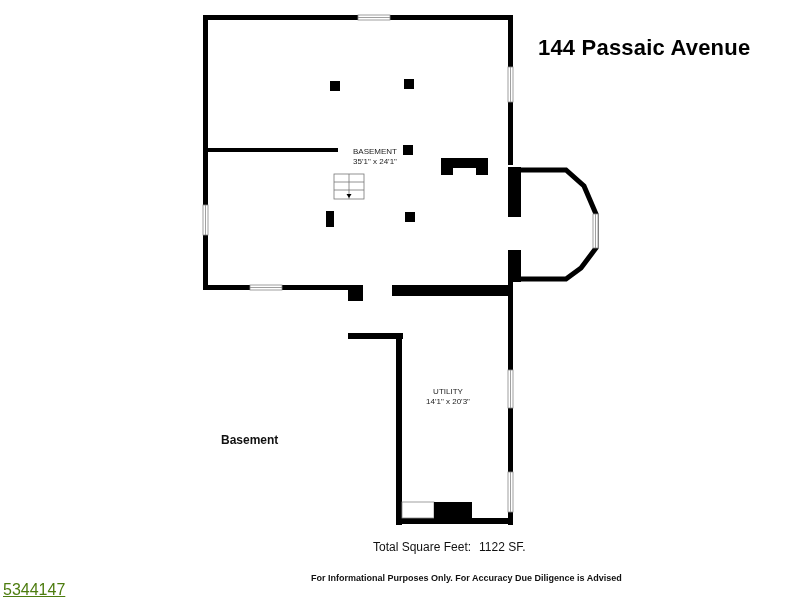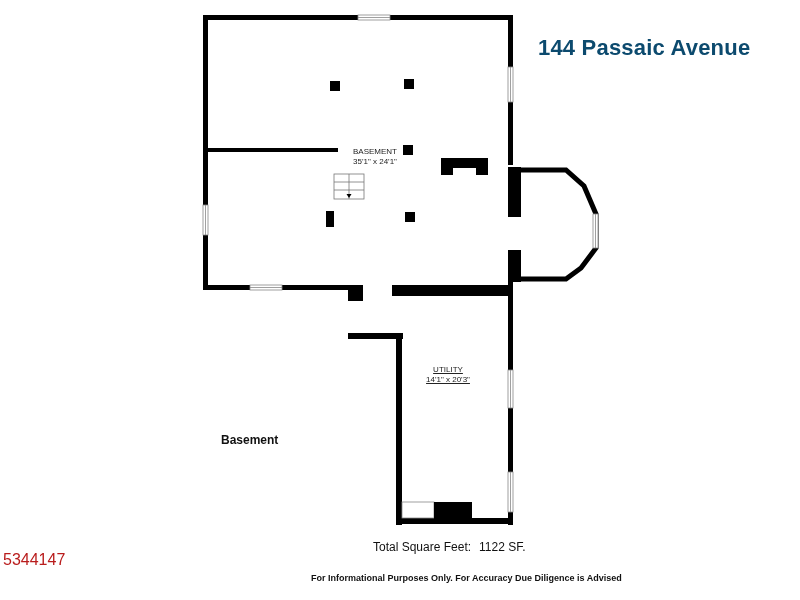--- a/index.html
+++ b/index.html
@@ -1,25 +1,25 @@
 <!DOCTYPE html>
 <html><head>
 <meta charset="utf-8">
 <style>
   html, body { margin:0; padding:0; background:#ffffff; }
   body { width:800px; height:600px; position:relative; overflow:hidden; font-family:"Liberation Sans", sans-serif; color:#111; }
   #plan { position:absolute; left:0; top:0; width:800px; height:600px; }
   .txt { position:absolute; white-space:nowrap; }
-  .address { left:538px; top:35px; font-size:22px; font-weight:bold; color:#0c4a6e; letter-spacing:0.2px; }
+  .address { left:538px; top:35px; font-size:22px; font-weight:bold; color:#000000; letter-spacing:0.2px; }
   .floor-label { left:221px; top:433px; font-size:12px; font-weight:bold; }
   .room-label { font-size:8px; text-align:center; line-height:10px; color:#222; }
   .total { left:373px; top:540px; font-size:12px; font-weight:normal; }
   .total .val { margin-left:8px; }
   .disclaimer { left:281px; top:573px; font-size:9px; font-weight:bold;margin-left:30px; }
-  .mls { left:3px; top:551px; font-size:16px; color:#b91c1c; }
+  .mls { left:3px; top:581px; font-size:16px; color:#4d7c0f;text-decoration:underline; }
 </style>
 </head>
 <body>
 
 <svg id="plan" viewBox="0 0 800 600" xmlns="http://www.w3.org/2000/svg">
   <g fill="#000">
 
     <rect x="203" y="15" width="310" height="5"></rect>
     <rect x="203" y="15" width="5" height="275"></rect>
     <rect x="203" y="285" width="160" height="5"></rect>
@@ -81,21 +81,21 @@
   </g>
 </svg>
 
 <div class="txt address">144 Passaic Avenue</div>
 
 <div class="txt room-label" style="left:340px; top:147px; width:70px;">
   <div>BASEMENT</div>
   <div>35'1" x 24'1"</div>
 </div>
 
-<div class="txt room-label" style="left:418px; top:365px; width:60px;text-decoration:underline;">
+<div class="txt room-label" style="left:418px; top:387px; width:60px;">
   <div>UTILITY</div>
   <div>14'1" x 20'3"</div>
 </div>
 
 <div class="txt floor-label">Basement</div>
 
 <div class="txt total">
   <span>Total Square Feet:</span><span class="val">1122 SF.</span>
 </div>
 

